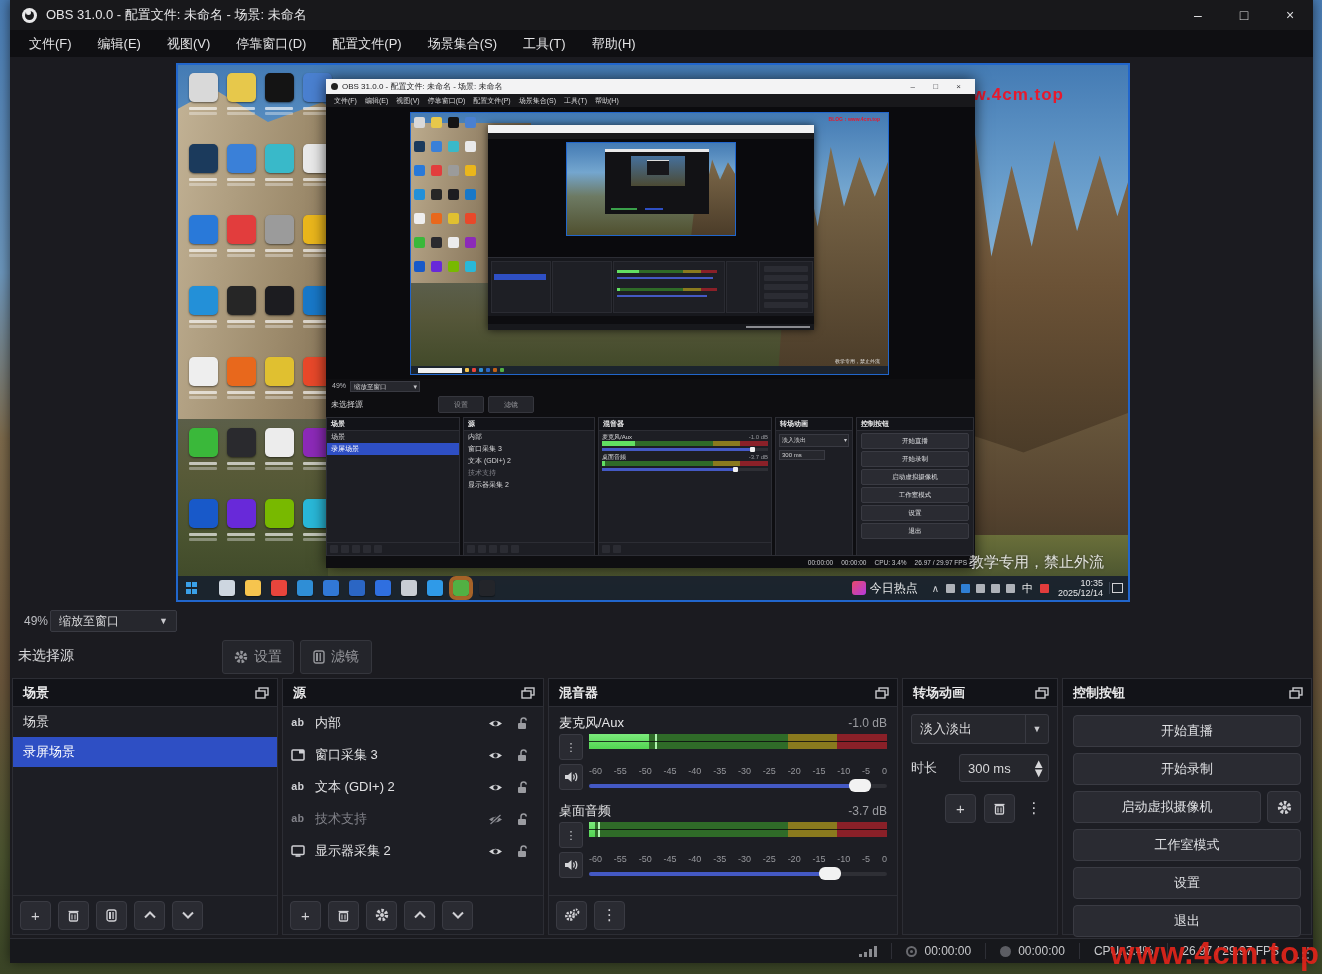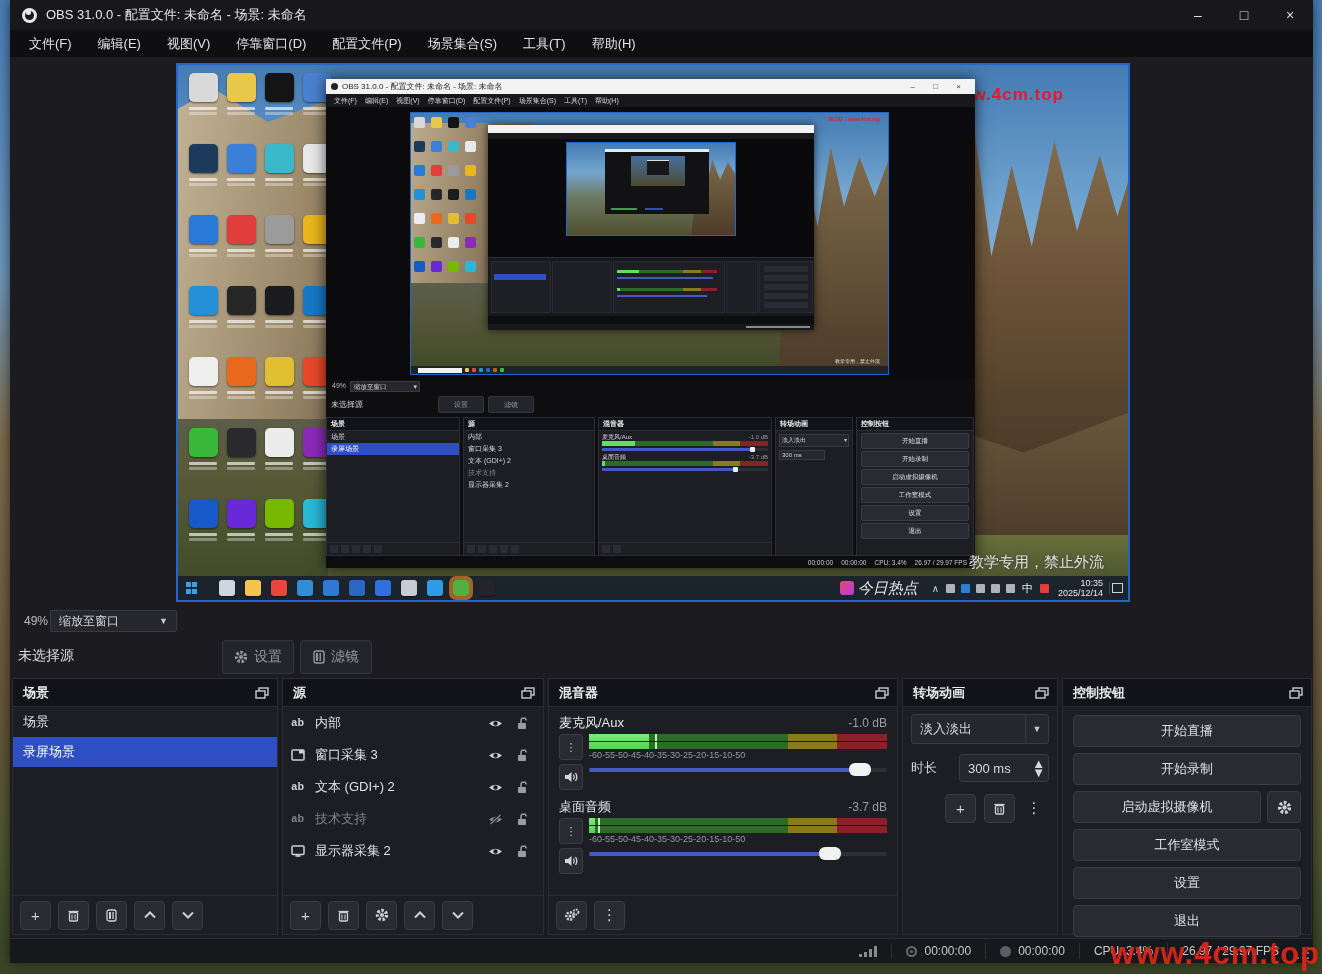--- a/index.html
+++ b/index.html
@@ -43,21 +43,21 @@
   .tb-search .mag{width:9px;height:9px;border:1.5px solid #5a5a5e;border-radius:50%;margin-left:8px;position:relative;}
   .tb-search .mag:after{content:"";position:absolute;left:8px;top:8px;width:5px;height:1.5px;background:#5a5a5e;transform:rotate(45deg);}
   .tb-search span{color:#5a5a5e;font-size:11px;margin-left:7px;}
   .tb-search .weather{position:absolute;right:3px;top:3px;width:17px;height:17px;border-radius:50%;background:radial-gradient(circle at 35% 35%,#9fd48a,#2f8fb5);}
   .tb-icons{display:flex;align-items:center;margin-left:8px;}
   .tbicon{width:16px;height:16px;border-radius:3px;margin:0 5px;box-shadow:0 1px 1px rgba(0,0,0,.4);}
   .tbicon.active{outline:4px solid rgba(190,110,40,.85);outline-offset:0;}
   .tb-tray{margin-left:auto;display:flex;align-items:center;height:24px;padding-right:4px;}
   .tray-hot{display:flex;align-items:center;margin-right:10px;}
   .tray-hot .hticon{width:14px;height:14px;border-radius:3px;background:linear-gradient(135deg,#e84a6a,#b43ae0);margin-right:4px;}
-  .tray-hot span{color:#e8e9ea;font-size:15px;font-style:italic;}
+  .tray-hot span{color:#e8e9ea;font-size:12px;}
   .tray-glyph{color:#cfd0d4;font-size:10px;margin:0 4px;}
   .tray-sq{width:9px;height:9px;background:#aeb2b8;border-radius:1px;margin:0 3px;}
   .tray-sq.blue{background:#2f7fd4;}
   .tray-sq.red{background:#e23c3c;}
   .tray-ime{color:#eceded;font-size:11px;margin:0 4px;}
   .tray-clock{color:#e6e7e9;font-size:9px;text-align:right;line-height:10px;margin:0 6px;}
   .tray-notif{width:14px;height:12px;border-left:1px solid #3a4452;display:flex;align-items:center;justify-content:center;}
   .tray-notif i{width:9px;height:8px;border:1px solid #cfd0d4;display:block;}
   
   .n1{position:absolute;left:148px;top:14px;width:649px;height:489px;background:#0e0e11;box-shadow:0 0 14px rgba(0,0,0,.7);}
@@ -164,21 +164,21 @@
   .chan .l1 .nm{color:#e3e3e5;font-size:13px;}
   .chan .l1 .db{color:#9c9da2;font-size:12px;}
   .chan .grid{display:flex;margin-top:2px;}
   .chan .lcol{width:30px;flex:0 0 auto;display:flex;flex-direction:column;gap:4px;}
   .chan .lcol .mbtn{width:22px;height:24px;background:#2a2b32;border:1px solid #3a3b43;border-radius:3px;color:#d0d0d4;font-size:11px;display:flex;align-items:center;justify-content:center;}
   .chan .rcol{flex:1;}
   .meter{height:15px;position:relative;background:linear-gradient(90deg,#2f6b28 0 66.7%,#8a7a1e 66.7% 83.3%,#8a2028 83.3% 100%);}
   .meter:after{content:"";position:absolute;left:0;top:7px;width:100%;height:1px;background:rgba(10,10,12,.8);}
   .meter .level{position:absolute;left:0;top:0;height:100%;background:linear-gradient(180deg,#7bea7b,#52d452);}
   .meter .peak{position:absolute;top:0;width:2px;height:100%;background:#aef3ae;}
-  .ticks{display:flex;color:#97989d;font-size:9px;margin-top:1px;height:11px;}
+  .ticks{display:flex;justify-content:space-between;color:#97989d;font-size:9px;margin-top:17px;height:11px;}
   .slider{position:relative;height:16px;margin-top:1px;}
   .slider .track{position:absolute;left:0;right:0;top:6px;height:4px;background:#2e2f35;border-radius:2px;}
   .slider .fill{position:absolute;left:0;top:6px;height:4px;background:#4459c4;border-radius:2px;}
   .slider .handle{position:absolute;top:1px;width:22px;height:13px;background:#f2f2f2;border-radius:6px;transform:translateX(-50%);}
   
   .tr-body{position:absolute;left:0;top:27px;right:0;bottom:0;padding:8px;}
   .tr-select{height:28px;background:#26272d;border:1px solid #393a42;border-radius:3px;display:flex;align-items:center;position:relative;}
   .tr-select span{color:#d8d8da;font-size:13px;margin-left:8px;}
   .tr-select .arrzone{position:absolute;right:0;top:0;bottom:0;width:22px;border-left:1px solid #393a42;display:flex;align-items:center;justify-content:center;color:#c8c8cc;font-size:9px;}
   .tr-dur{display:flex;align-items:center;margin-top:10px;}

